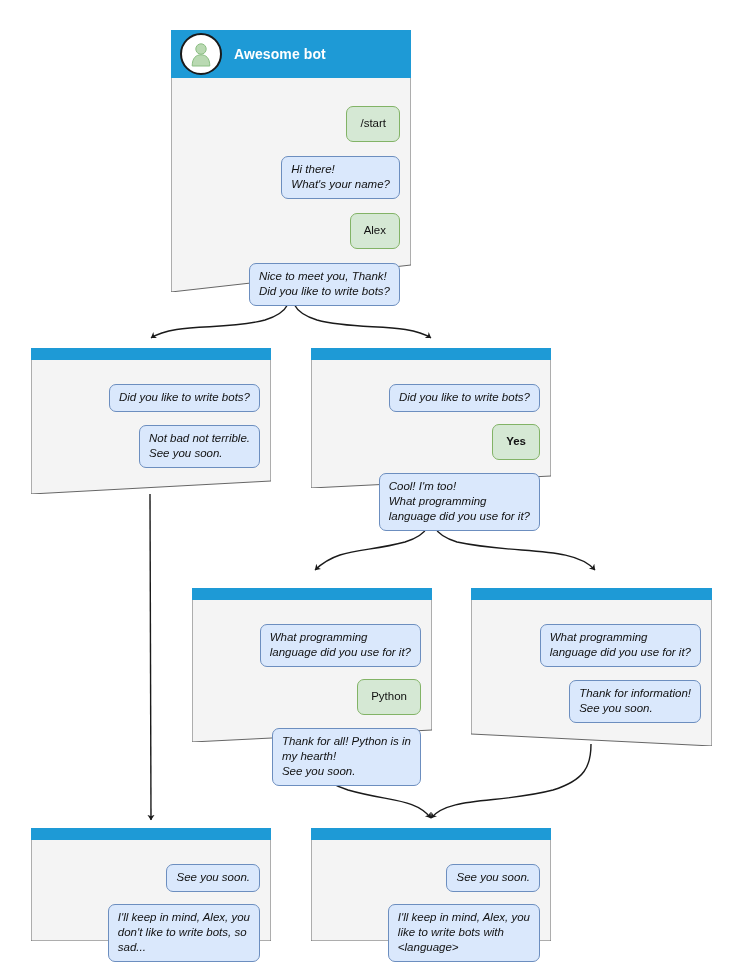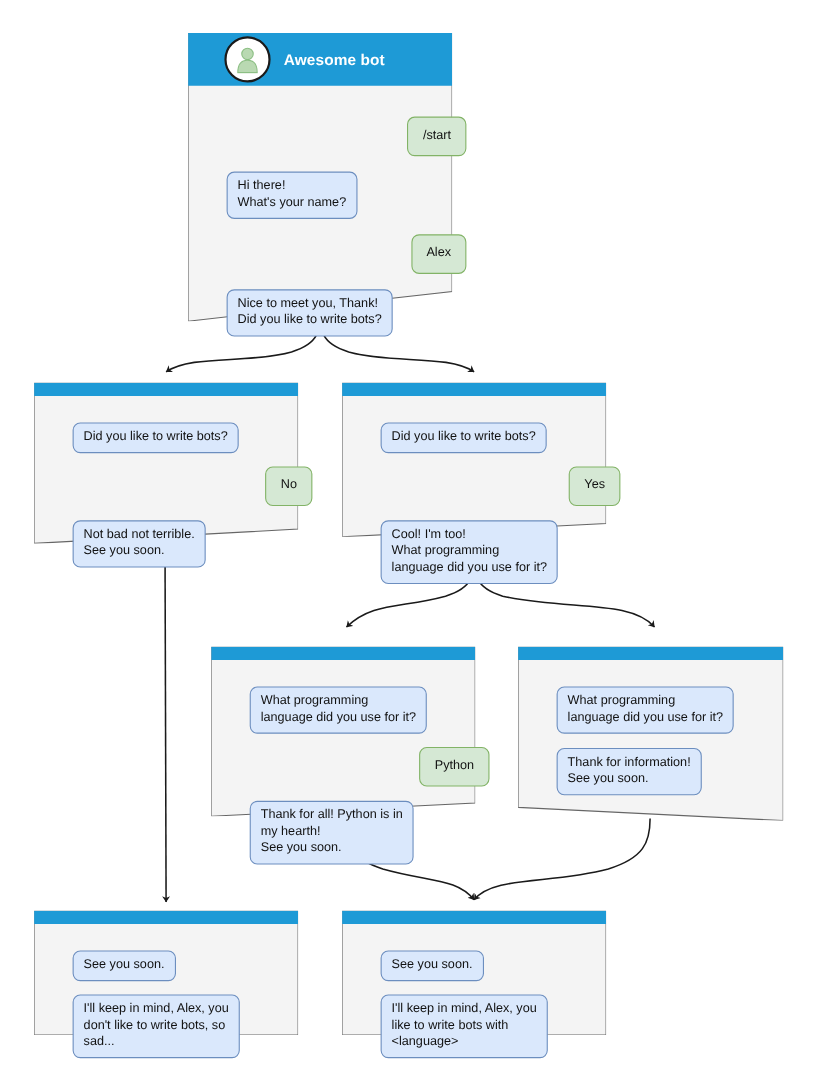--- a/index.html
+++ b/index.html
@@ -46,21 +46,20 @@
     z-index: 0;
   }
   .node-inner {
     position: absolute;
     left: 0;
     top: 0;
     width: 100%;
     height: 100%;
     z-index: 1;
     box-sizing: border-box;
-    margin-left: 24px;
   }
   .titlebar {
     position: absolute;
     left: 0;
     top: 0;
     width: 100%;
     box-sizing: border-box;
     display: flex;
     align-items: center;
     color: #ffffff;
@@ -92,21 +91,21 @@
     position: absolute;
     left: 0;
     width: 100%;
     box-sizing: border-box;
     padding: 16px 11px;
   }
   .msgrow {
     display: flex;
     width: 100%;
   }
-  .msgrow.left  { justify-content: flex-start; }
+  .msgrow.left  { justify-content: flex-end; font-style: italic; }
   .msgrow.right { justify-content: flex-end; }
   .bubble {
     border-radius: 7px;
     border-width: 1px;
     border-style: solid;
     box-sizing: border-box;
     font-size: 11.5px;
     line-height: 15px;
     color: #111111;
     white-space: pre-line;
@@ -189,43 +188,40 @@
     <svg class="node-shape" viewBox="0 0 240 146" preserveAspectRatio="none">
       <path d="M 0 0 L 240 0 L 240 133 L 0 146 Z" fill="#f4f4f4" stroke="#666666" stroke-width="1"></path>
       <path d="M 0 0 L 240 0 L 240 12 L 0 12 Z" fill="#1e9ad6" stroke="none"></path>
     </svg>
     <div class="node-inner">
       <div class="titlebar" style="height:12px;"></div>
       <div class="chat" style="top:12px;">
         <div class="msgrow left" style="margin-top:8px;">
           <div class="bubble bot">Did you like to write bots?</div>
         </div>
-        <div class="msgrow right" style="margin-top:12px;">
-          <div class="bubble user">No</div>
-        </div>
         <div class="msgrow left" style="margin-top:13px;">
           <div class="bubble bot">Not bad not terrible.
 See you soon.</div>
         </div>
       </div>
     </div>
   </div>
 
   <div class="node" style="left:311px; top:348px; width:240px; height:140px;">
     <svg class="node-shape" viewBox="0 0 240 140" preserveAspectRatio="none">
       <path d="M 0 0 L 240 0 L 240 128 L 0 140 Z" fill="#f4f4f4" stroke="#666666" stroke-width="1"></path>
       <path d="M 0 0 L 240 0 L 240 12 L 0 12 Z" fill="#1e9ad6" stroke="none"></path>
     </svg>
     <div class="node-inner">
       <div class="titlebar" style="height:12px;"></div>
       <div class="chat" style="top:12px;">
         <div class="msgrow left" style="margin-top:8px;">
           <div class="bubble bot">Did you like to write bots?</div>
         </div>
-        <div class="msgrow right" style="margin-top:12px;">
+        <div class="msgrow right" style="margin-top:12px;font-weight:bold;">
           <div class="bubble user">Yes</div>
         </div>
         <div class="msgrow left" style="margin-top:13px;">
           <div class="bubble bot">Cool! I'm too!
 What programming
 language did you use for it?</div>
         </div>
       </div>
     </div>
   </div>

